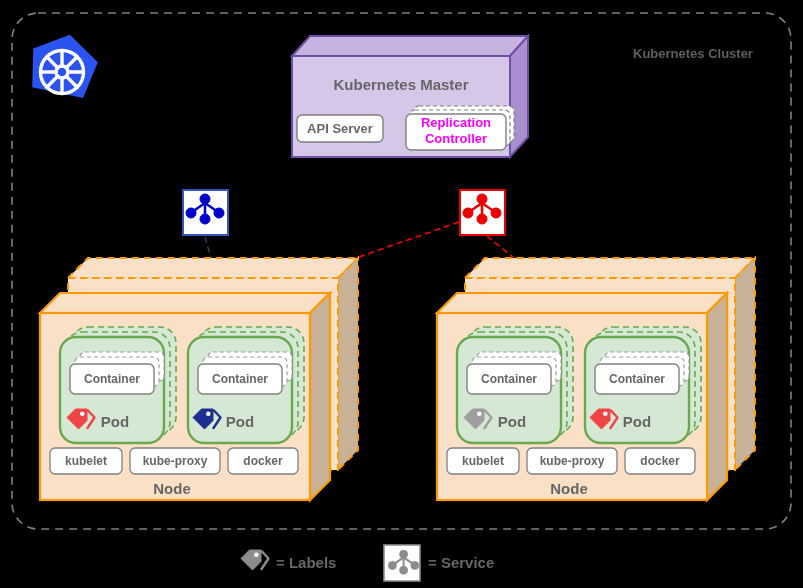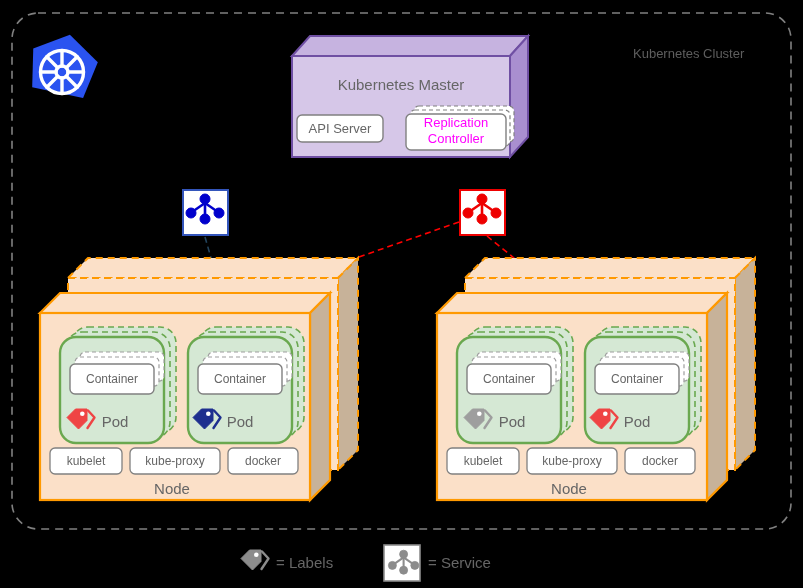--- a/index.html
+++ b/index.html
@@ -1,18 +1,18 @@
 <!DOCTYPE html>
 <html><head>
 <meta charset="utf-8">
 <style>
   html,body{margin:0;padding:0;background:#000;}
   body{width:803px;height:588px;overflow:hidden;
        font-family:"Liberation Sans","DejaVu Sans",sans-serif;}
-  #stage{position:relative;width:803px;height:480px;background:#000;}
+  #stage{position:relative;width:803px;height:480px;background:#000;font-weight:bold;}
   svg#diagram{position:absolute;left:0;top:0;width:803px;height:588px;display:block;}
   .lbl{fill:#666666;font-family:"Liberation Sans","DejaVu Sans",sans-serif;}
   .sm{font-size:12px;}
   .md{font-size:13px;}
   .lg{font-size:15px;}
   .cluster-title{font-size:13px;fill:#5e5e5e;}
   .rc-text{fill:#ff00ff;font-size:13px;font-family:"Liberation Sans","DejaVu Sans",sans-serif;}
 </style>
 </head>
 <body>

